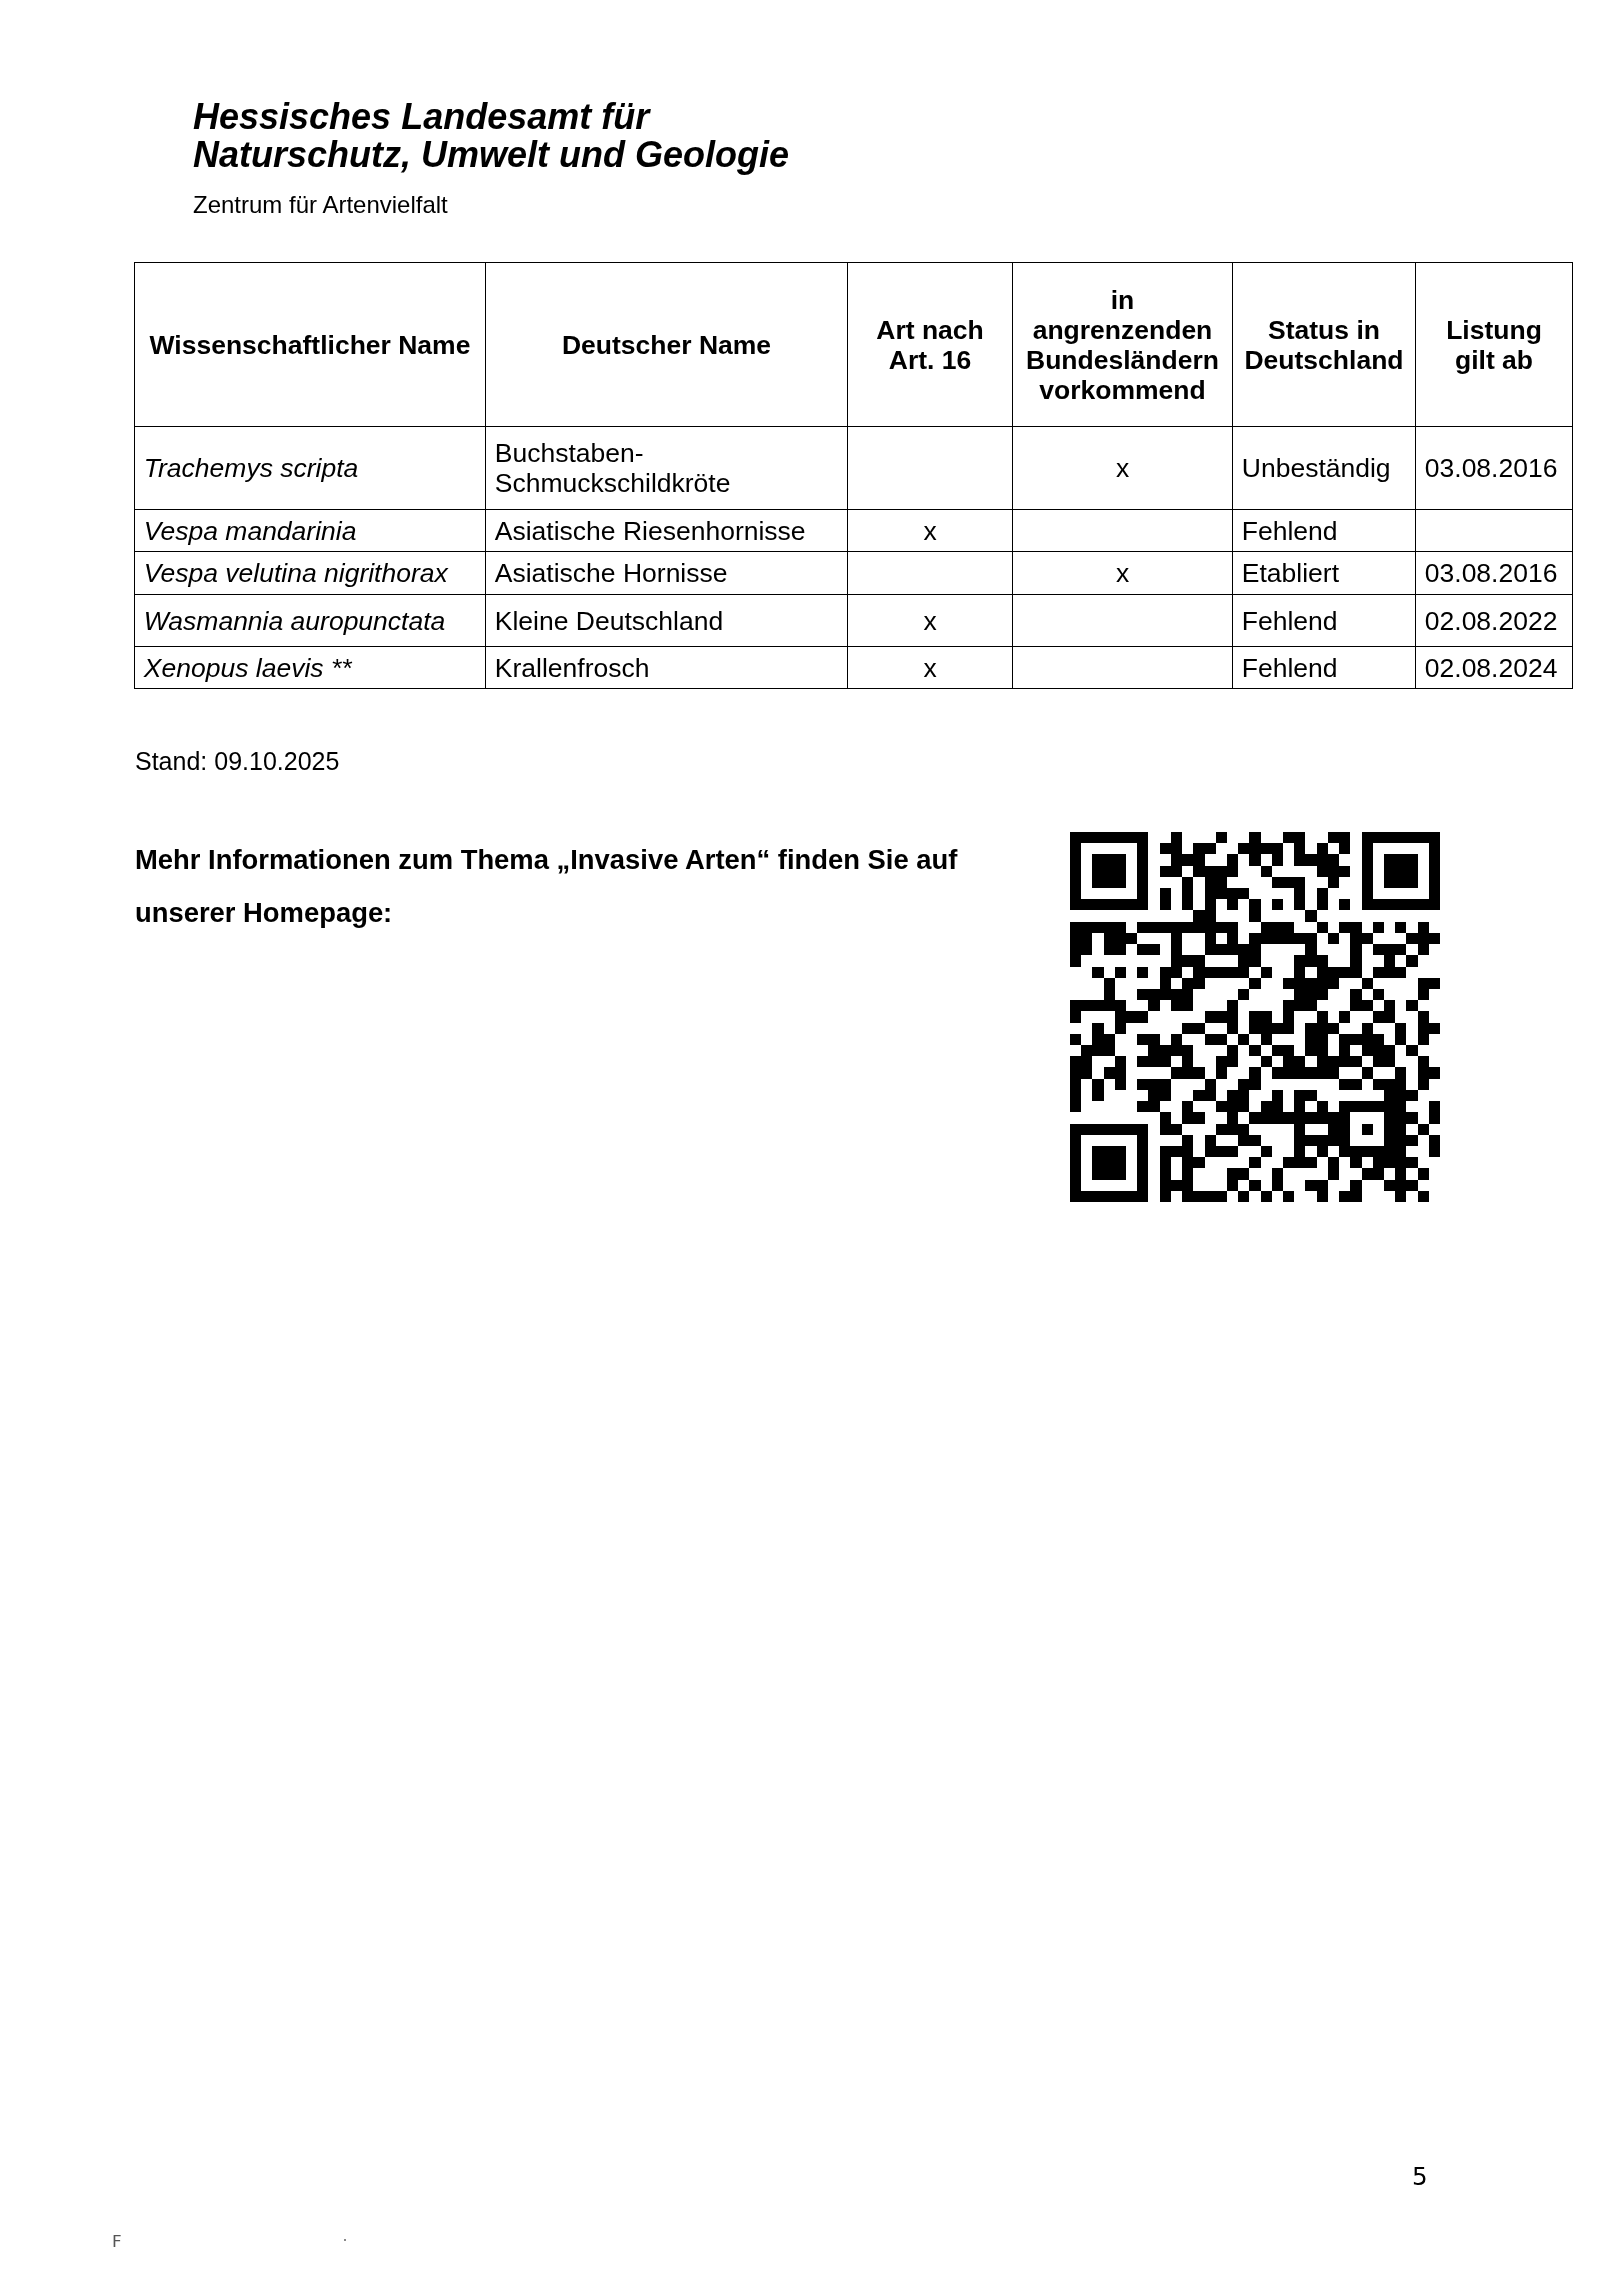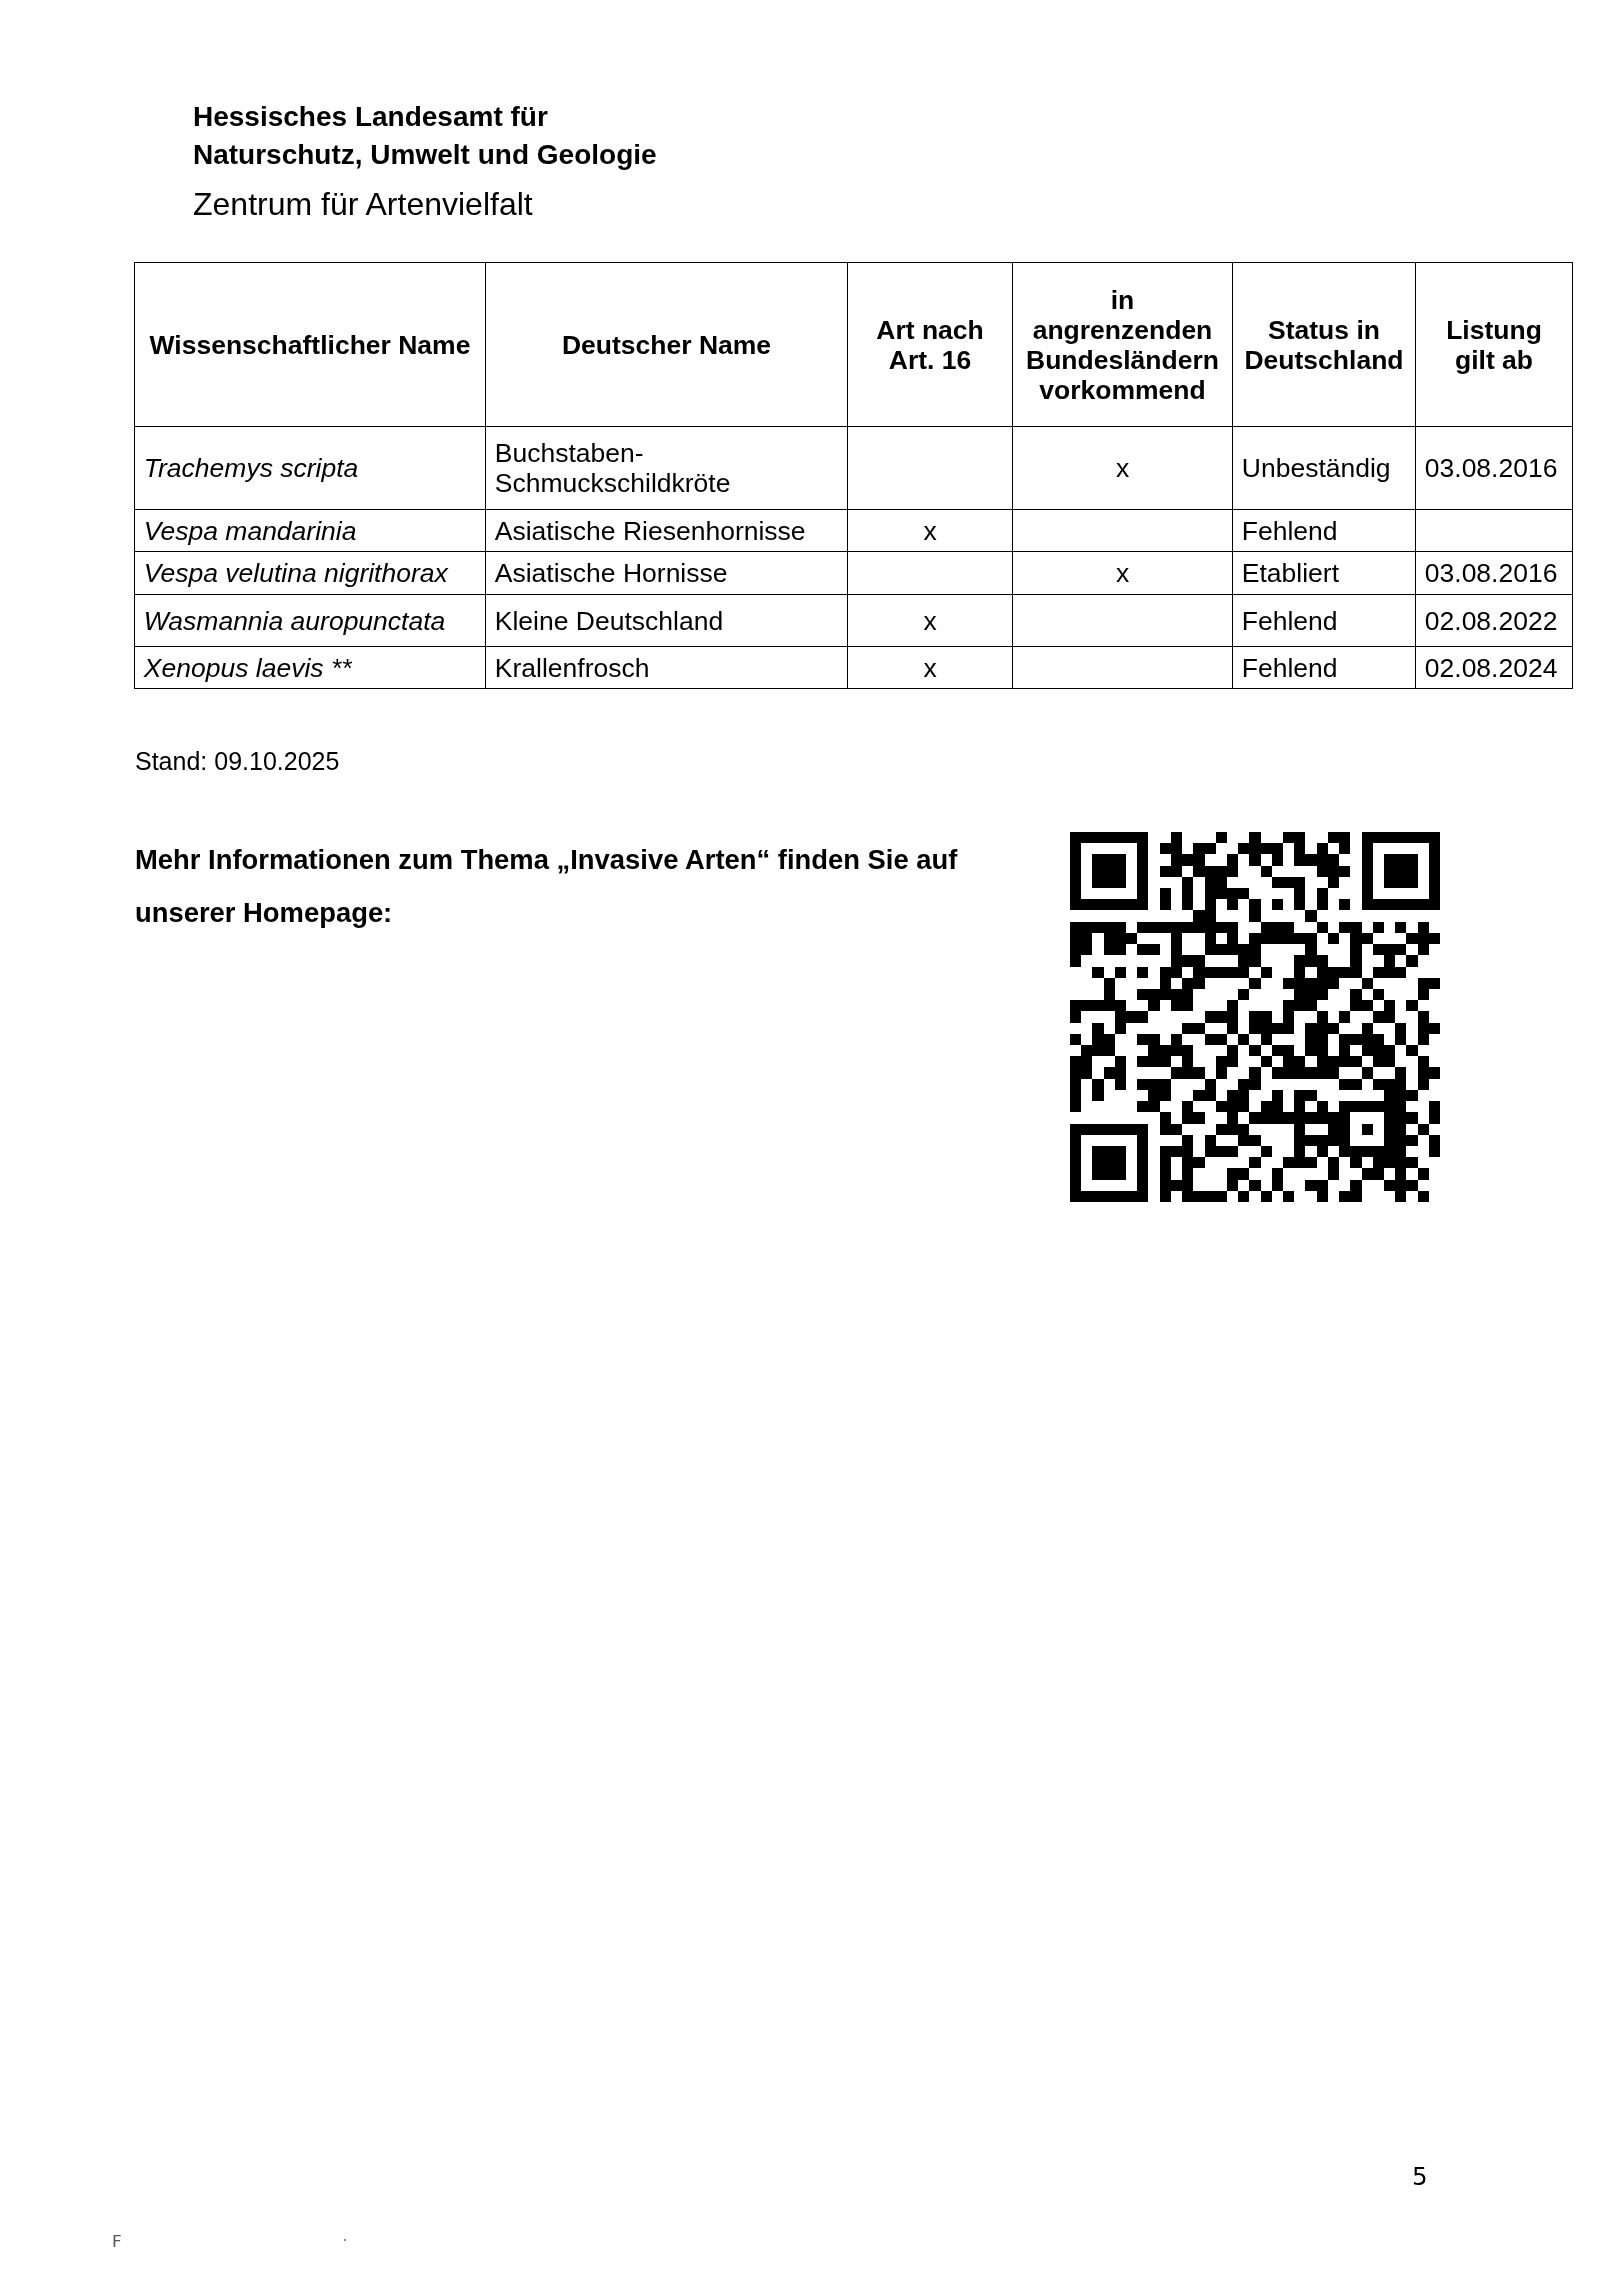--- a/index.html
+++ b/index.html
@@ -1,19 +1,19 @@
 <!DOCTYPE html>
 <html><head>
 <meta charset="utf-8">
 <style>
   html, body { margin: 0; padding: 0; background: #ffffff; }
   body { width: 1621px; height: 2293px; position: relative; overflow: hidden; color: #000; font-family: "Liberation Sans", sans-serif; }
-  .org { position: absolute; left: 193px; top: 98px; font-weight: bold; font-size: 28px; line-height: 38px; }
+  .org { position: absolute; left: 193px; top: 98px; font-weight: bold; font-size: 36px; line-height: 38px; font-style: italic; }
   .org div { white-space: nowrap; }
-  .dept { position: absolute; left: 193px; top: 186px; font-size: 32px; line-height: 37px; white-space: nowrap; text-align: right; }
+  .dept { position: absolute; left: 193px; top: 186px; font-size: 24px; line-height: 37px; white-space: nowrap; text-align: right; }
   table.species { position: absolute; left: 134px; top: 262px; border-collapse: collapse; table-layout: fixed; width: 1437px; }
   table.species th, table.species td { border: 1.6px solid #000; font-size: 26.5px; line-height: 30px; padding: 0 8.8px; }
   table.species th { font-weight: bold; text-align: center; vertical-align: middle; height: 163px; }
   table.species td { vertical-align: middle; }
   td.sci { font-style: italic; }
   td.center { text-align: center; }
   .stand { position: absolute; left: 135px; top: 747px; font-size: 25px; white-space: nowrap; }
   .info { position: absolute; left: 135px; top: 833px; width: 941px; font-weight: bold; font-size: 27.4px; line-height: 53px; }
   .info div { white-space: nowrap; }
   .qr { position: absolute; left: 1070px; top: 832px; width: 370px; height: 370px; }

